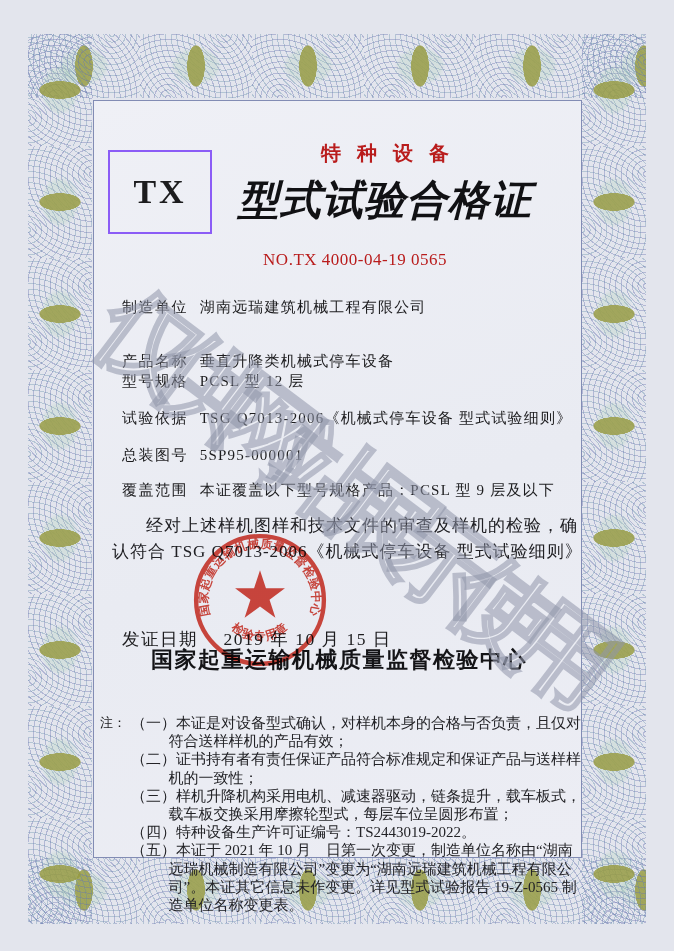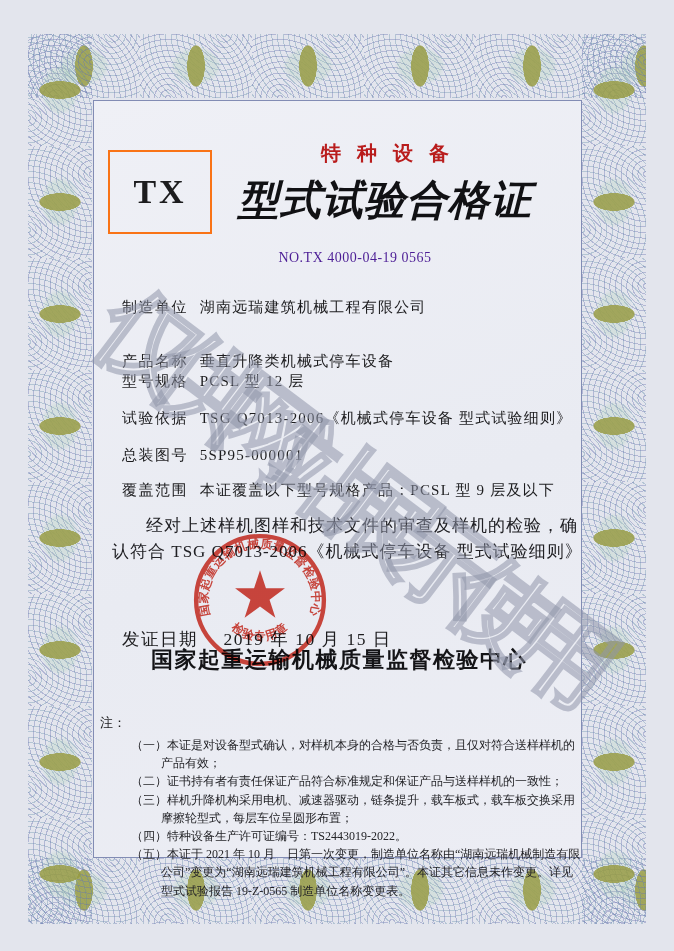--- a/index.html
+++ b/index.html
@@ -37,27 +37,27 @@
     position:absolute;left:93px;top:100px;width:489px;height:758px;z-index:2;
     background:linear-gradient(160deg,#eff0f6 0%,#e9ebf2 55%,#ecedf4 100%);
     border:1.5px solid #828cb4;
     box-sizing:border-box;
   }
   .content{position:absolute;inset:0;z-index:10;}
 
   
   .tx-box{
     position:absolute;left:108px;top:150px;width:100px;height:80px;
-    border:2px solid #f97316;display:flex;align-items:center;justify-content:center;
+    border:2px solid #8b5cf6;display:flex;align-items:center;justify-content:center;
   }
   .tx-box span{font-size:34px;font-weight:bold;letter-spacing:3px;}
   .title-wrap{position:absolute;left:205px;top:140px;width:360px;text-align:center;}
   .title-small{font-size:20px;letter-spacing:16px;text-indent:16px;font-weight:bold;color:#b91c1c;}
   .title-large{font-size:41px;font-weight:bold;letter-spacing:1px;margin-top:6px;color:#111114;font-style:italic;}
-  .cert-no{position:absolute;left:140px;top:250px;width:430px;text-align:center;font-size:14px;letter-spacing:.5px;color:#4c1d95;}
+  .cert-no{position:absolute;left:140px;top:250px;width:430px;text-align:center;font-size:17px;letter-spacing:.5px;color:#b91c1c;}
 
   
   .field{position:absolute;left:122px;font-size:15px;letter-spacing:1px;white-space:nowrap;}
   .field .lbl{display:inline-block;width:82px;letter-spacing:1.5px;}
   .field .val{margin-left:-9px;letter-spacing:1.2px;}
   .f0{top:298px;} .f1{top:352px;} .f2{top:372px;} .f3{top:409px;} .f4{top:446px;} .f5{top:481px;}
 
   .confirm{
     position:absolute;left:112px;top:513px;width:478px;
     font-size:17px;line-height:26px;letter-spacing:1px;text-indent:2em;color:#202024;
@@ -67,21 +67,21 @@
   .date-row .lbl{display:inline-block;width:96px;letter-spacing:1.5px;margin-top:36px;}
   .date-row .val{letter-spacing:1.5px;}
 
   .issuer{
     position:absolute;left:93px;top:645px;width:492px;text-align:center;
     font-size:22px;font-weight:bold;letter-spacing:1.5px;color:#141417;
   }
 
   
   .notes-label{position:absolute;left:100px;top:714px;font-size:13px;}
-  .notes{position:absolute;left:131px;top:736px;width:452px;font-size:12px;line-height:18.2px;color:#232327;}
+  .notes{position:absolute;left:131px;top:714px;width:452px;font-size:15px;line-height:18.2px;color:#232327;}
   .notes p{margin:0;padding-left:2.5em;text-indent:-2.5em;}
 
   
   .stamp{
     position:absolute;left:190px;top:530px;width:140px;height:140px;z-index:40;
     opacity:.92;mix-blend-mode:multiply;pointer-events:none;
   }
 
   
   .watermark{

